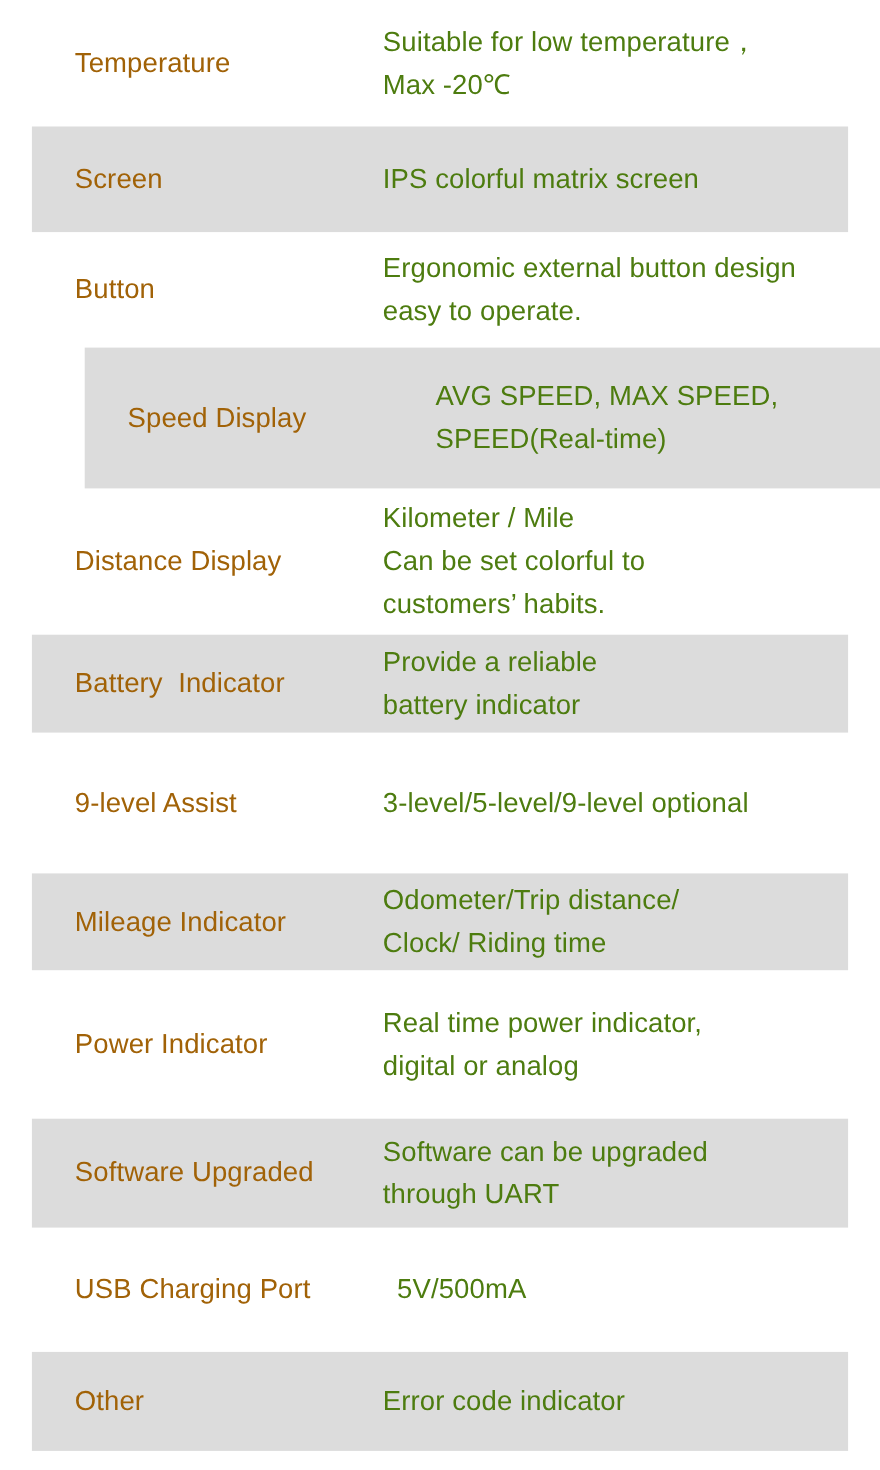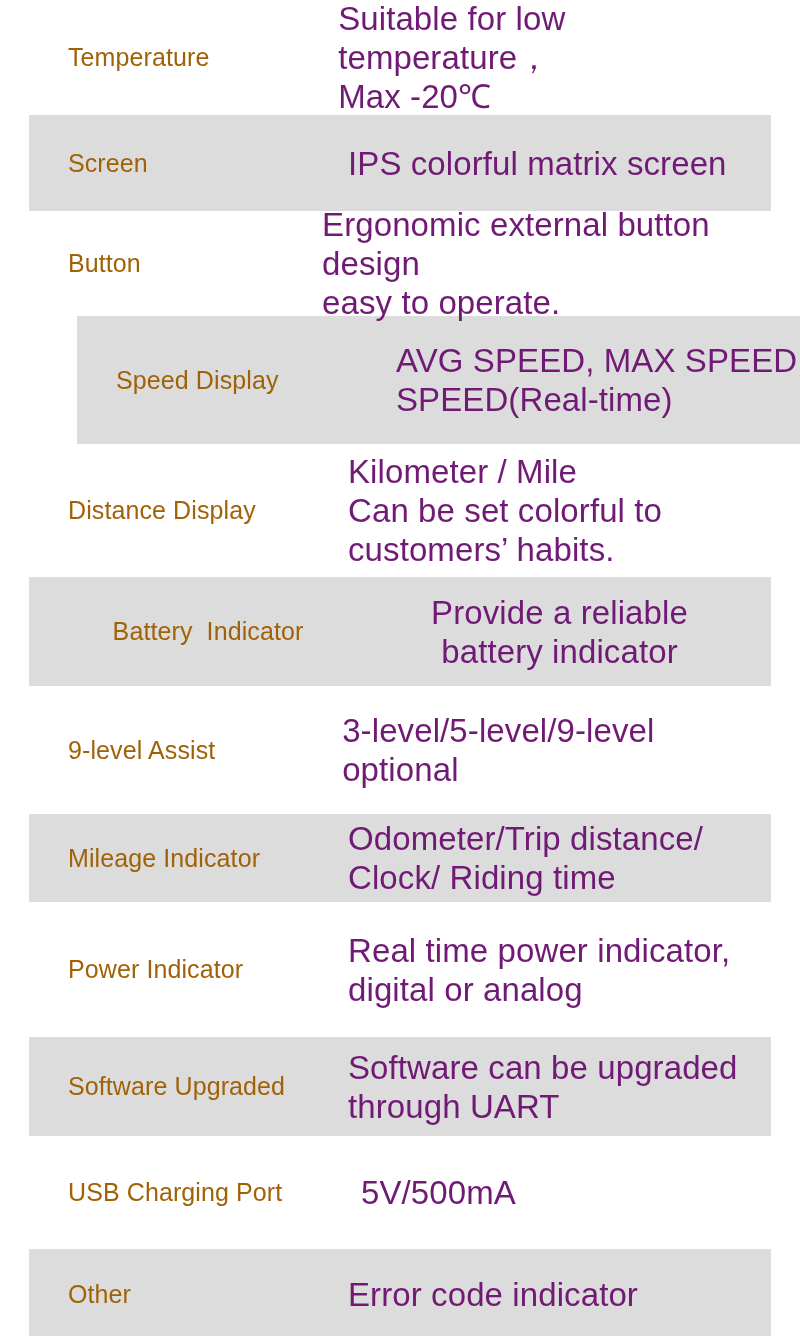--- a/index.html
+++ b/index.html
@@ -57,24 +57,24 @@
   .cell-label {
     width: 319px;           
     padding-left: 39px;     
     font-size: 25px;
     line-height: 39px;
     letter-spacing: 0.1px;
     color: #a16207;
   }
   .cell-value {
     flex: 1 1 auto;
-    font-size: 33px;
+    font-size: 25px;
     line-height: 39px;
     letter-spacing: 0.1px;
-    color: #701a75;
+    color: #4d7c0f;
   }
   .cell-value .line {
     display: block;
   }
 </style>
 </head>
 <body>
 
 <div id="spec-sheet">
   <div class="spec-table">
@@ -96,21 +96,21 @@
       <div class="spec-row shaded" style="height: 128px; margin-left: 48px;">
         <div class="band"></div>
         <div class="cell cell-label">Speed Display</div>
         <div class="cell cell-value"><span class="line">AVG SPEED, MAX SPEED,</span><span class="line">SPEED(Real-time)</span></div>
       </div>
       <div class="spec-row" style="height: 133px;">
         <div class="band"></div>
         <div class="cell cell-label">Distance Display</div>
         <div class="cell cell-value"><span class="line">Kilometer / Mile</span><span class="line">Can be set colorful to</span><span class="line">customers’ habits.</span></div>
       </div>
-      <div class="spec-row shaded" style="height: 109px; text-align: center;">
+      <div class="spec-row shaded" style="height: 89px;">
         <div class="band"></div>
         <div class="cell cell-label">Battery  Indicator</div>
         <div class="cell cell-value"><span class="line">Provide a reliable</span><span class="line">battery indicator</span></div>
       </div>
       <div class="spec-row" style="height: 128px;">
         <div class="band"></div>
         <div class="cell cell-label">9-level Assist</div>
         <div class="cell cell-value"><span class="line">3-level/5-level/9-level optional</span></div>
       </div>
       <div class="spec-row shaded" style="height: 88px;">

